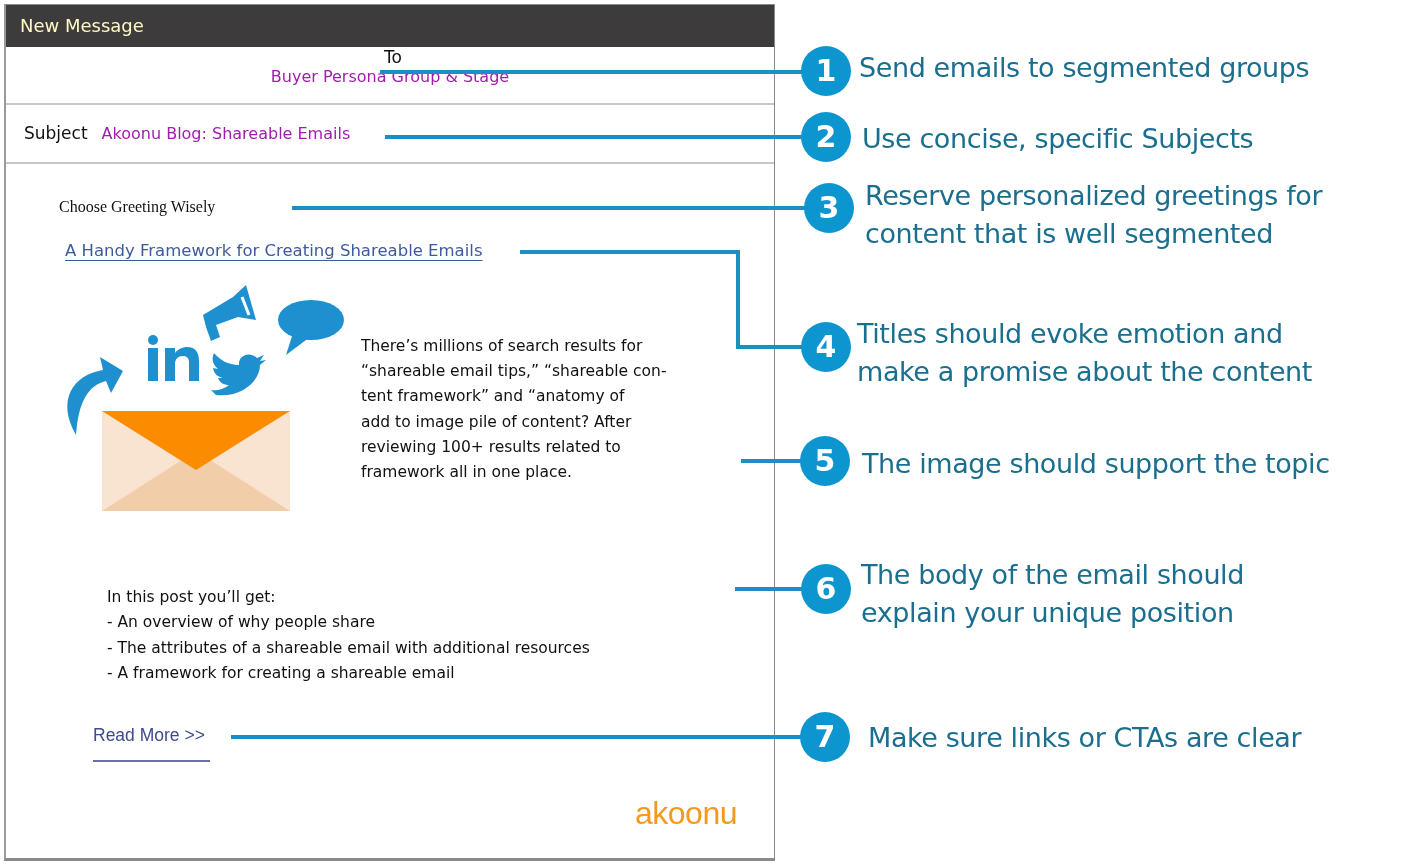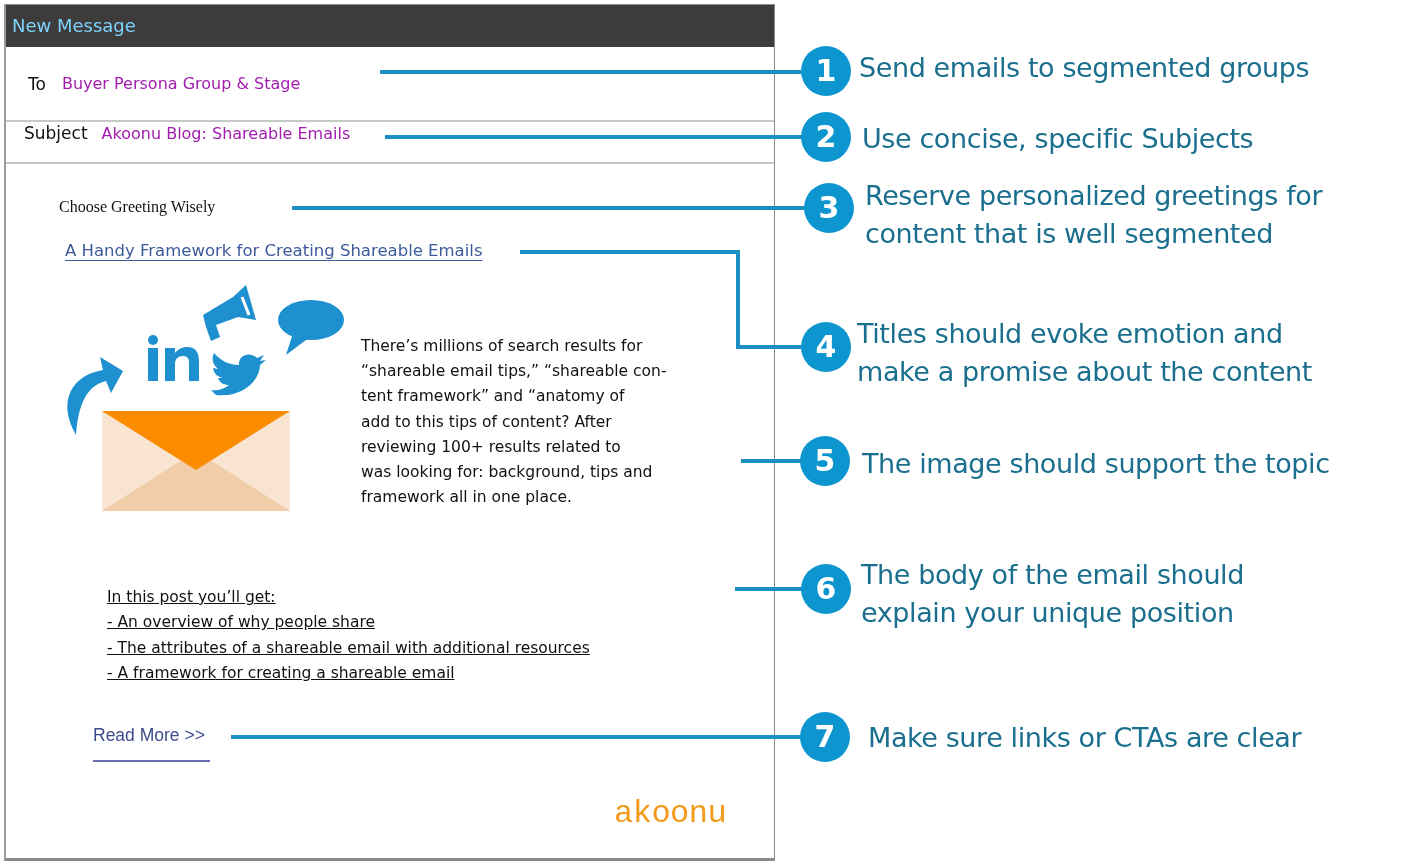--- a/index.html
+++ b/index.html
@@ -6,29 +6,29 @@
     html, body { width:1412px; height:864px; background:#ffffff; overflow:hidden; }
     body { position:relative; font-family:"Liberation Sans", sans-serif; }
 
     .window {
       position:absolute; left:4px; top:4px; width:771px; height:857px;
       border:1px solid #8a8a8a; border-bottom:3px solid #8a8a8a; border-left:2px solid #9a9a9a;
       background:#fff;
     }
     .titlebar {
       position:absolute; left:0; top:0; width:100%; height:42px;
-      background:#3d3b3c; color:#7dd3fc;
+      background:#3d3b3c; color:#fef9c3;
       font-family:"DejaVu Sans", sans-serif; font-size:18px;
-      line-height:42px; padding-left:6px;
+      line-height:42px; padding-left:14px;
     }
     .field-row {
       position:absolute; left:0; width:100%; border-bottom:2px solid #c8c8c8;
       display:flex; align-items:center;
     }
-    .row-to { top:42px; height:75px; }
+    .row-to { top:42px; height:58px;flex-direction:column; }
     .row-subject { top:99px; height:60px; }
     .field-label {
       font-family:"DejaVu Sans", sans-serif; font-size:17px; color:#111;
     }
     .field-value {
       font-family:"DejaVu Sans", sans-serif; font-size:16px; color:#a21caf;
     }
     .row-to .field-label { margin-left:22px; margin-right:16px; }
     .row-subject .field-label { margin-left:18px; margin-right:14px; }
 
@@ -43,32 +43,32 @@
       padding-right:10px;
     }
     .hero-image { position:absolute; left:42px; top:270px; width:300px; height:260px; }
 
     .intro-text {
       position:absolute; left:355px; top:301px; width:365px;
       font-family:"DejaVu Sans", sans-serif; font-size:15.5px; line-height:25.2px; color:#111;margin-top:28px;
     }
     .body-list {
       position:absolute; left:101px; top:580px; width:560px;
-      font-family:"DejaVu Sans", sans-serif; font-size:15.5px; line-height:25.3px; color:#111;text-decoration:underline;
+      font-family:"DejaVu Sans", sans-serif; font-size:15.5px; line-height:25.3px; color:#111;
     }
     .read-more {
       position:absolute; left:87px; top:720px;
       font-family:"Liberation Sans", sans-serif; font-size:17.5px; color:#3d4b8c; cursor:pointer;
     }
     .read-more-underline {
       position:absolute; left:87px; top:755px; width:117px; height:2px; background:#6b6fb0;
     }
     .brand-logo {
-      position:absolute; left:608px; top:790px;
-      font-family:Liberation Mono, monospace; font-size:32px; color:#f39a1c; letter-spacing:-0.5px;
+      position:absolute; left:629px; top:790px;
+      font-family:Liberation Sans, sans-serif; font-size:32px; color:#f39a1c; letter-spacing:-0.5px;
     }
 
     
     .hline { position:absolute; height:4px; background:#1b8fc2; }
     .vline { position:absolute; width:4px; background:#1b8fc2; }
 
     .badge {
       position:absolute; width:50px; height:50px; border-radius:50%;
       background:#0c95cf; color:#fff; font-family:"DejaVu Sans", sans-serif;
       font-weight:bold; font-size:30px; text-align:center; line-height:50px;
@@ -127,23 +127,22 @@
       <rect x="54" y="136" width="188" height="100" fill="#f9e4d2"></rect>
       <path d="M54 236 L 148 176 L 242 236 Z" fill="#f2cda9"></path>
       <path d="M54 136 L 242 136 L 148 195 Z" fill="#fb8c00"></path>
     </g>
   </svg>
 
   <div class="intro-text">
     <div>There’s millions of search results for</div>
     <div>“shareable email tips,” “shareable con-</div>
     <div>tent framework” and “anatomy of</div>
-    <div>add to this tips of content?  After</div>
+    <div>add to image pile of content?  After</div>
     <div>reviewing 100+ results related to</div>
-    <div>was looking for: background, tips and</div>
     <div>framework all in one place.</div>
   </div>
 
   <div class="body-list">
     <div>In this post you’ll get:</div>
     <div>- An overview of why people share</div>
     <div>- The attributes of a shareable email with additional resources</div>
     <div>- A framework for creating a shareable email</div>
   </div>
 

